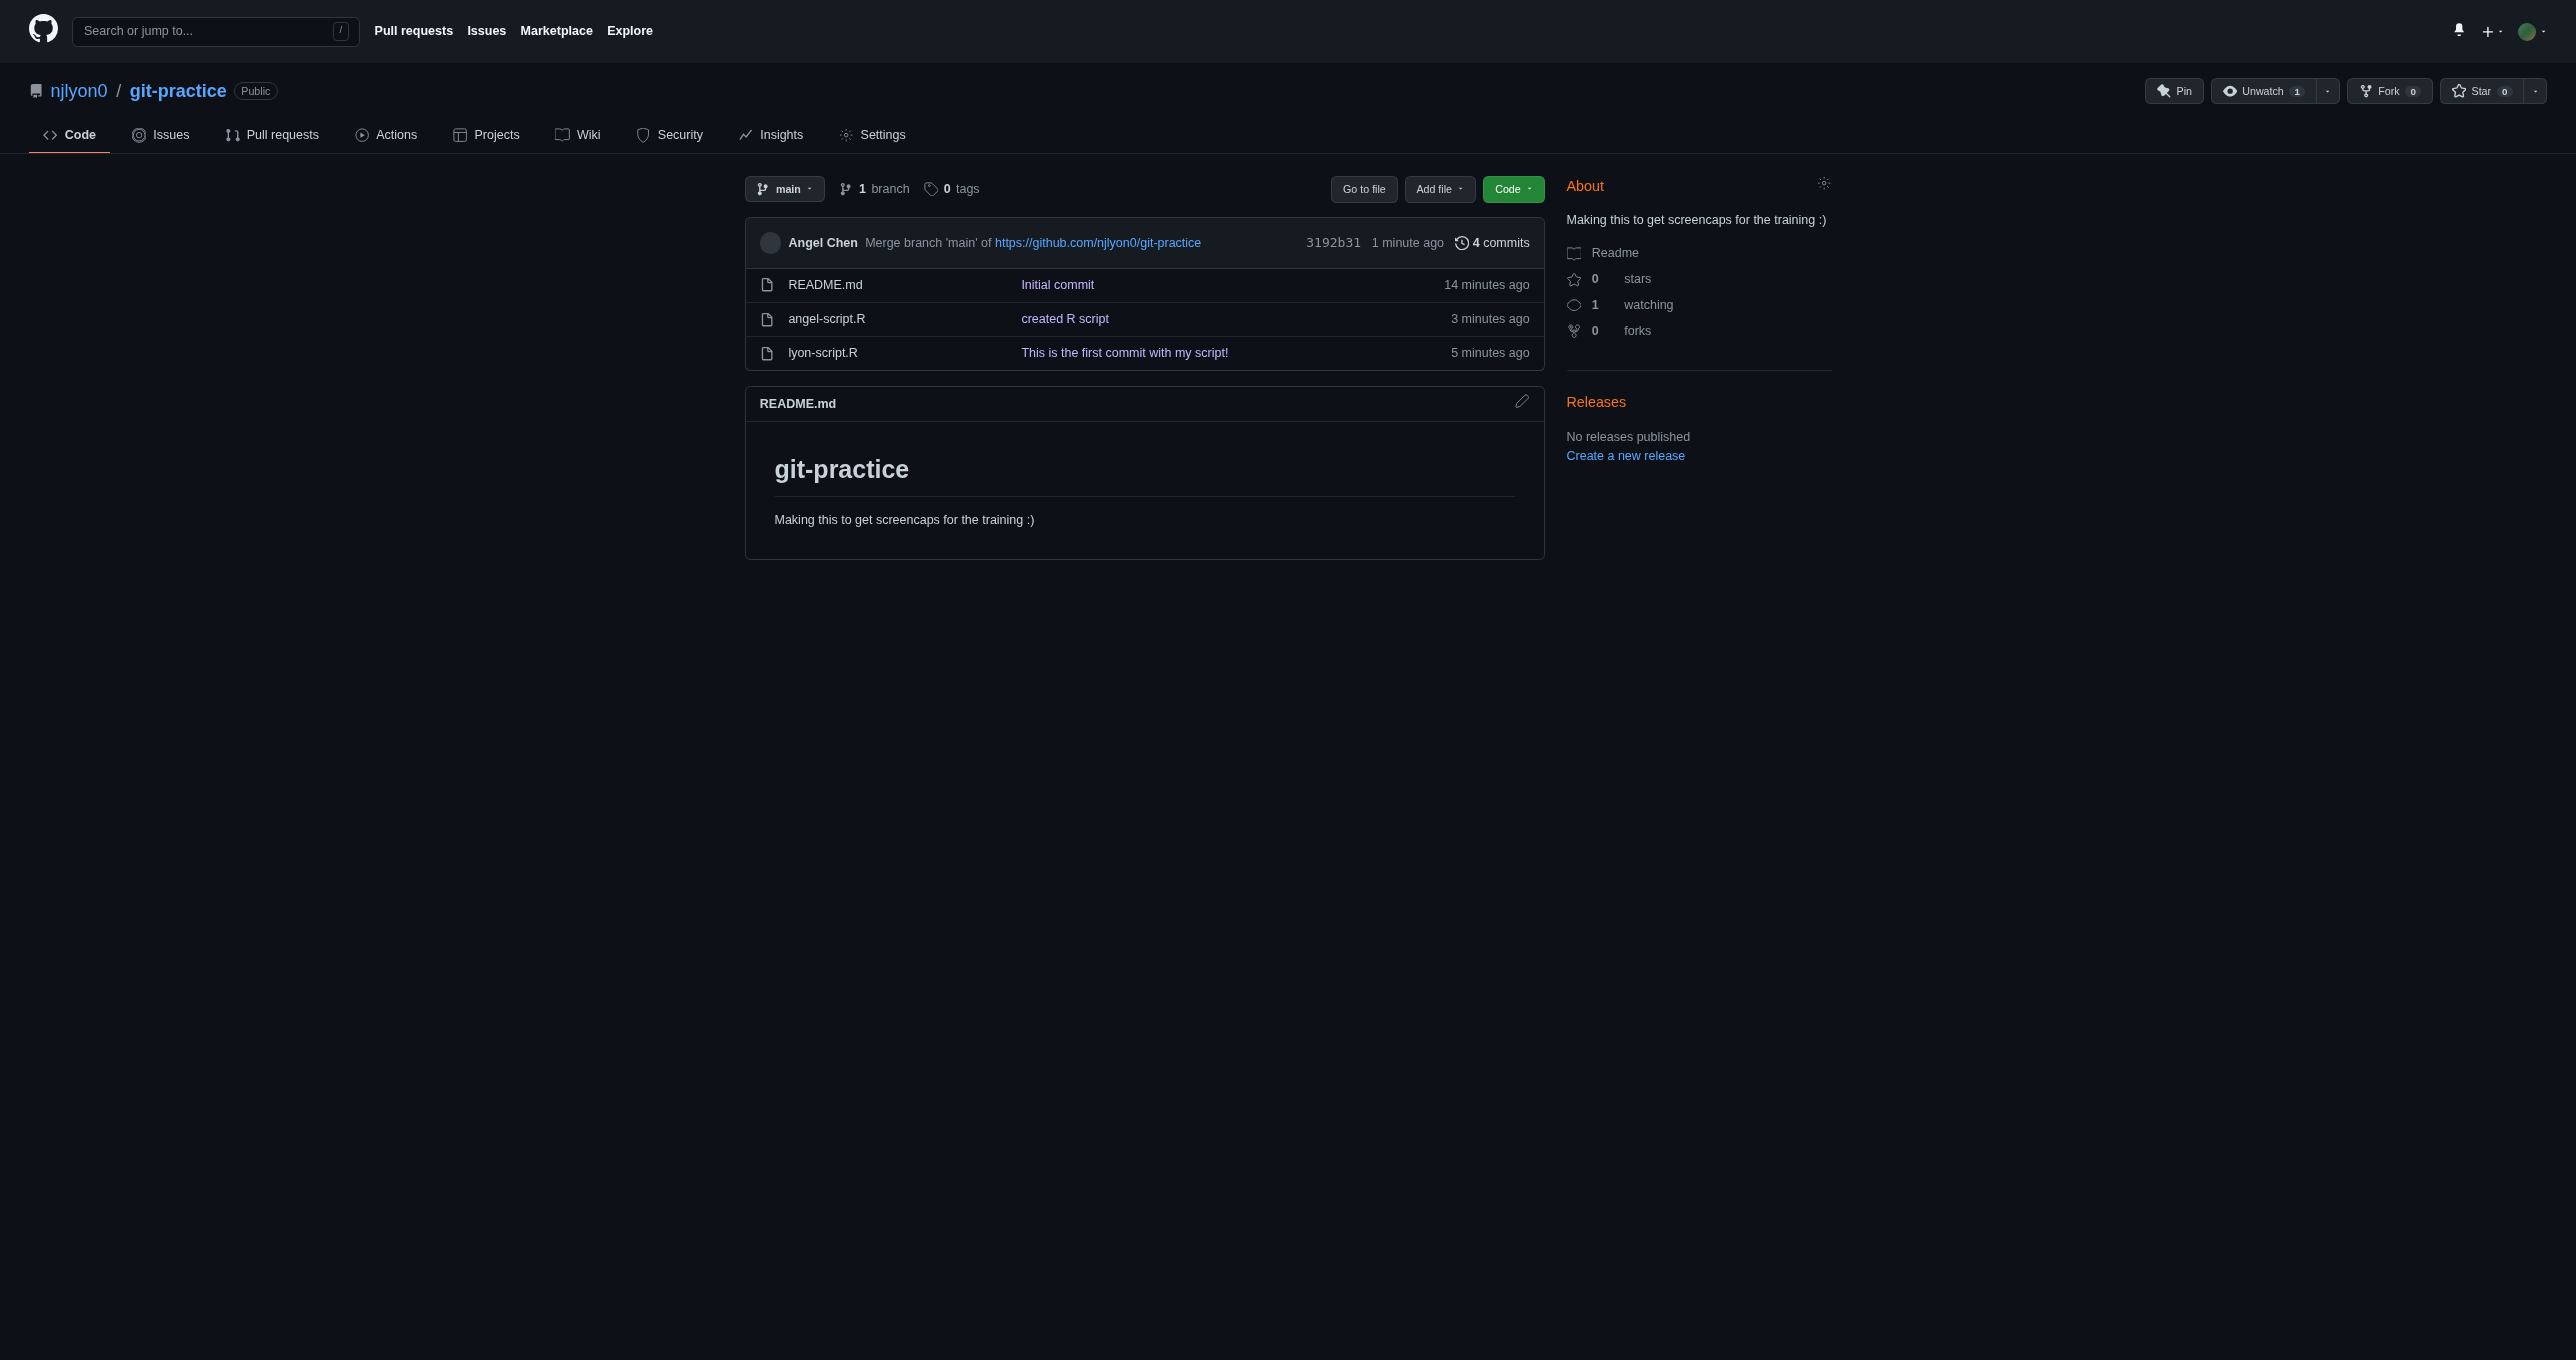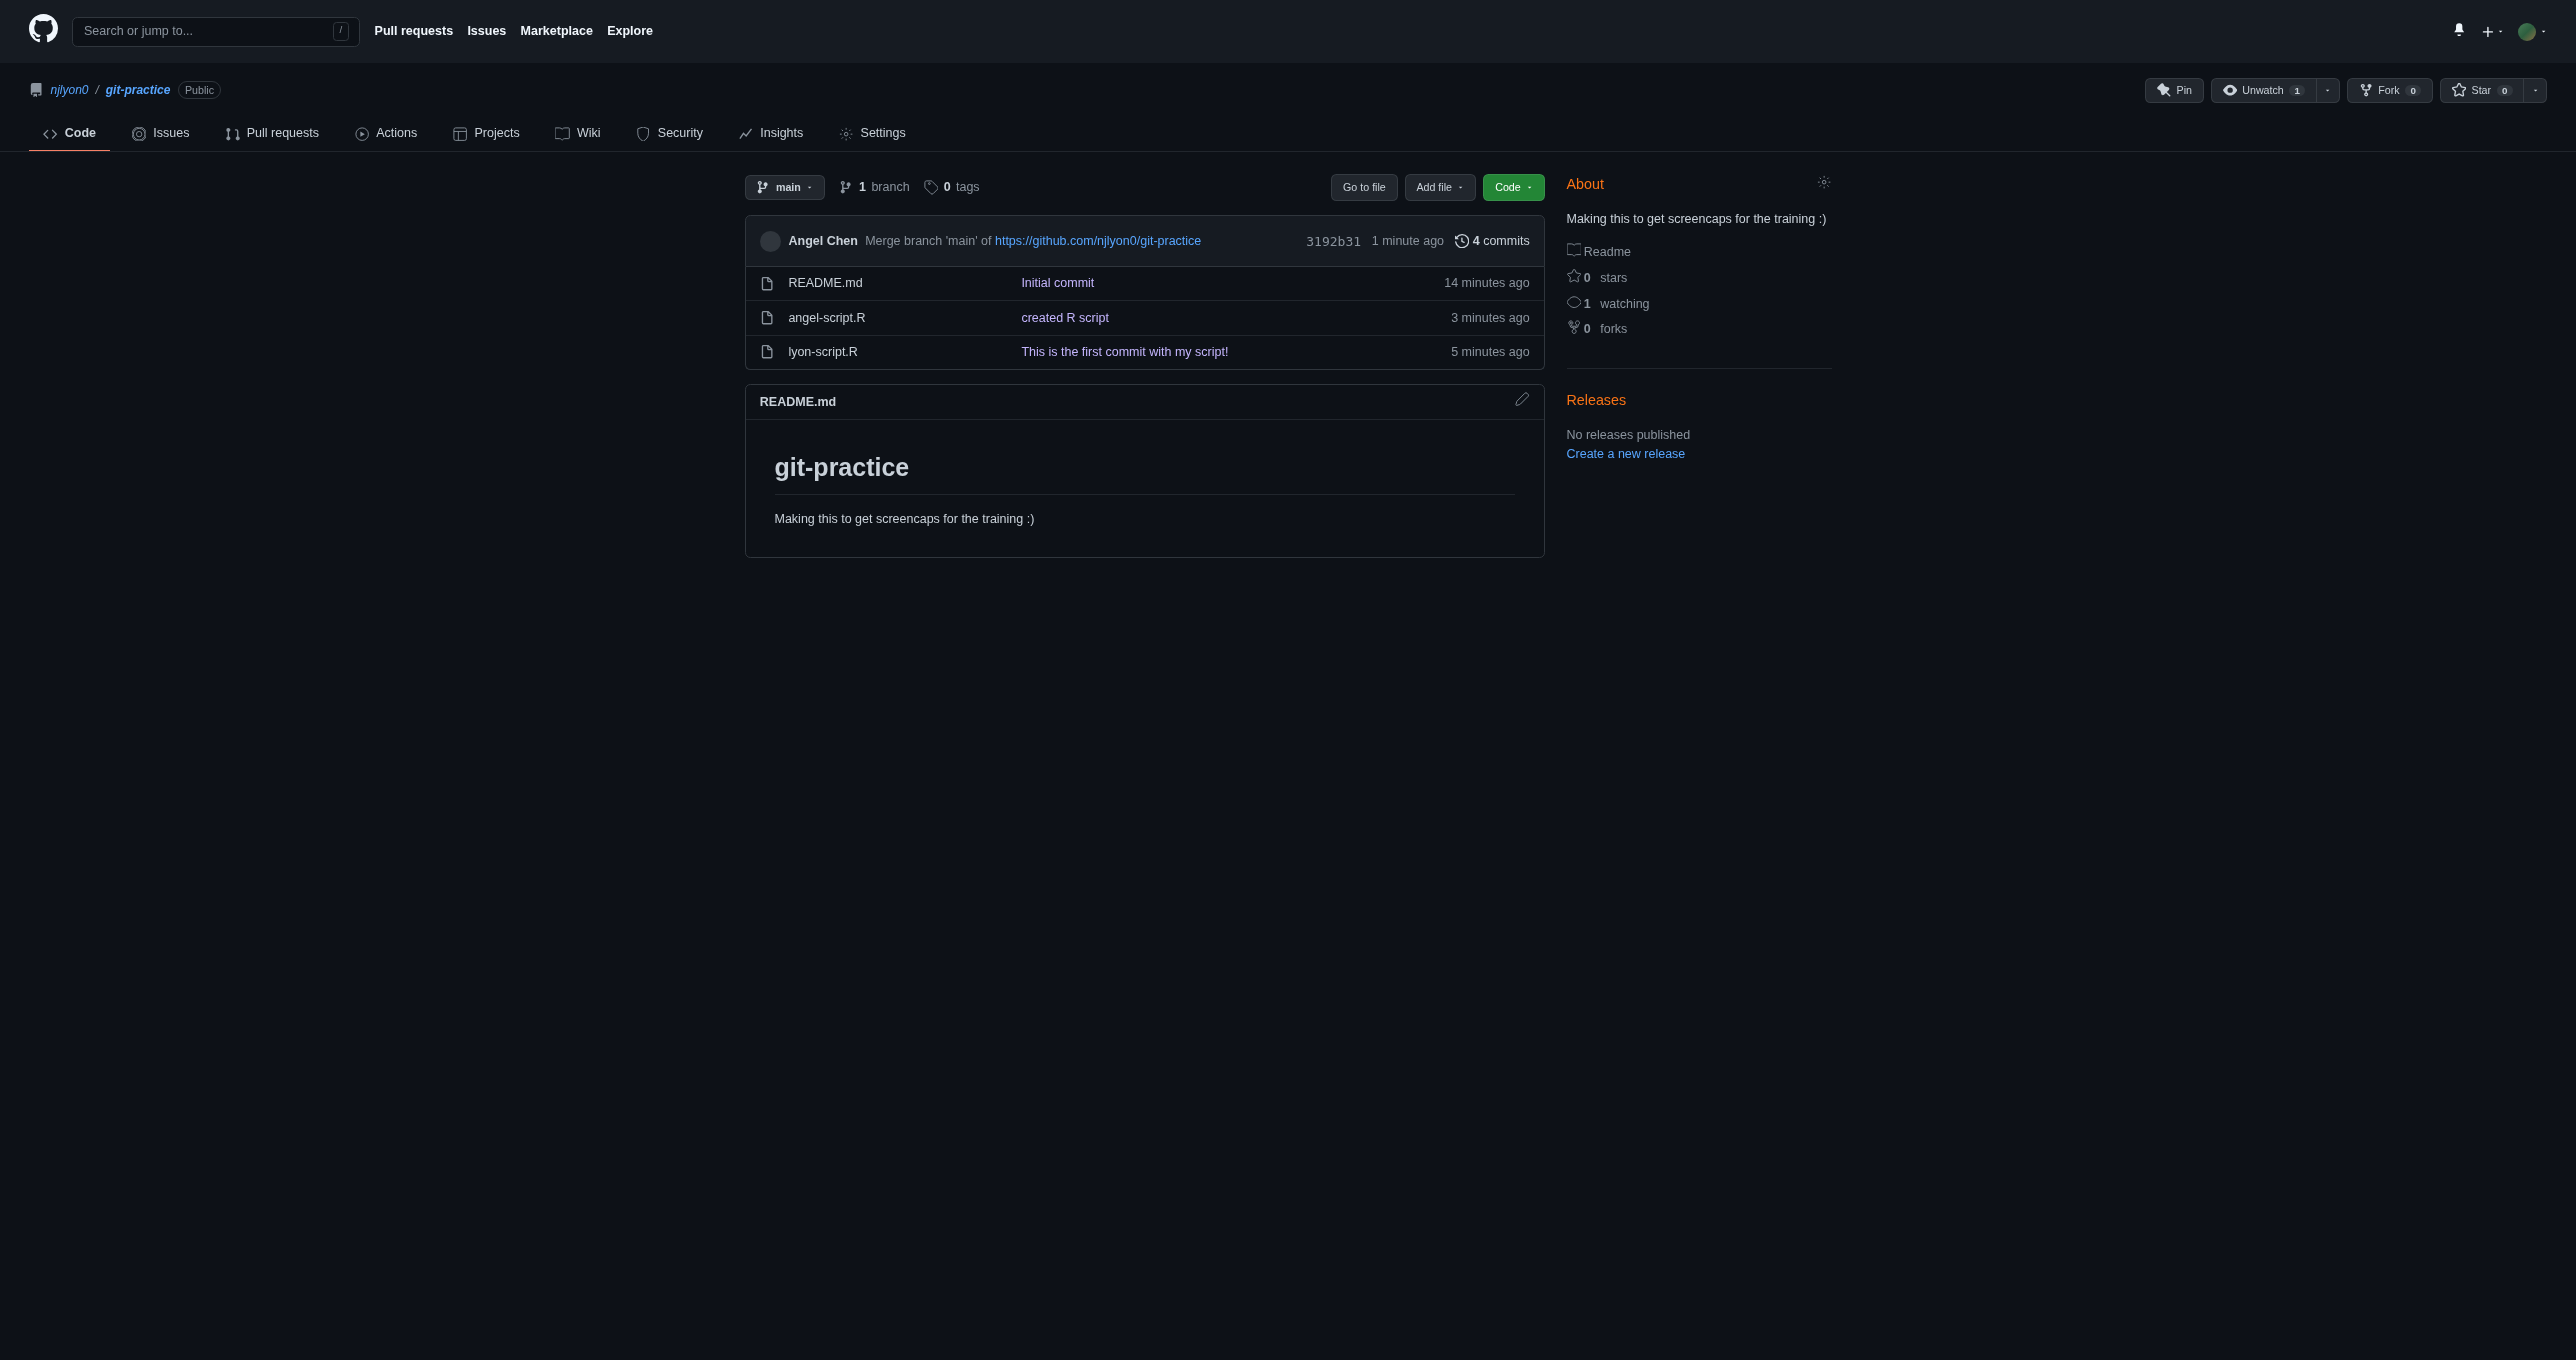--- a/index.html
+++ b/index.html
@@ -43,21 +43,21 @@
 .header-right { margin-left: auto; display: flex; align-items: center; gap: 14.3px; color: #f0f6fc; }
 .avatar { width: 18px; height: 18px; border-radius: 50%; background: linear-gradient(135deg,#4a7c59,#2d5f3f,#8b6f47); }
 
 
 .repo-head {
   padding: 14.3px 29px 0;
   display: flex;
   align-items: center;
   gap: 7.2px;
 }
-.repo-name { font-size: 12px; font-style: italic; }
+.repo-name { font-size: 18px; }
 .repo-name a { color: #58a6ff; }
 .slash { color: #8b949e; margin: 0 3.6px; }
 .badge {
   border: 0.9px solid #30363d;
   border-radius: 2em;
   padding: 0 6.3px;
   font-size: 10.7px;
   color: #8b949e;
 }
 .repo-actions { margin-left: auto; display: flex; gap: 7.2px; }
@@ -176,22 +176,22 @@
 .readme-body p { color: #c9d1d9; }
 
 
 .side-block { padding-bottom: 21.5px; margin-bottom: 21.5px; border-bottom: 0.9px solid #21262d; }
 .side-block:last-child { border-bottom: 0; }
 .side-head { display: flex; align-items: center; justify-content: space-between; margin-bottom: 14.3px; }
 .side-head h2 { font-size: 14.3px; font-weight: 400; color: #f97316; }
 .side-desc { color: #c9d1d9; margin-bottom: 14.3px; }
 .side-link {
   display: flex;
-  align-items: flex-start;
-  gap: 3px;
+  align-items: center;
+  gap: 11px;
   color: #8b949e;
   margin-bottom: 7.2px;
   cursor: pointer;
 }
 .side-text { color: #8b949e; font-size: 12.5px; }
 .side-link-a { color: #58a6ff; font-size: 12.5px; }
 
 svg { fill: currentColor; }
 .icon16 { width: 14.3px; height: 14.3px; }
 </style>

